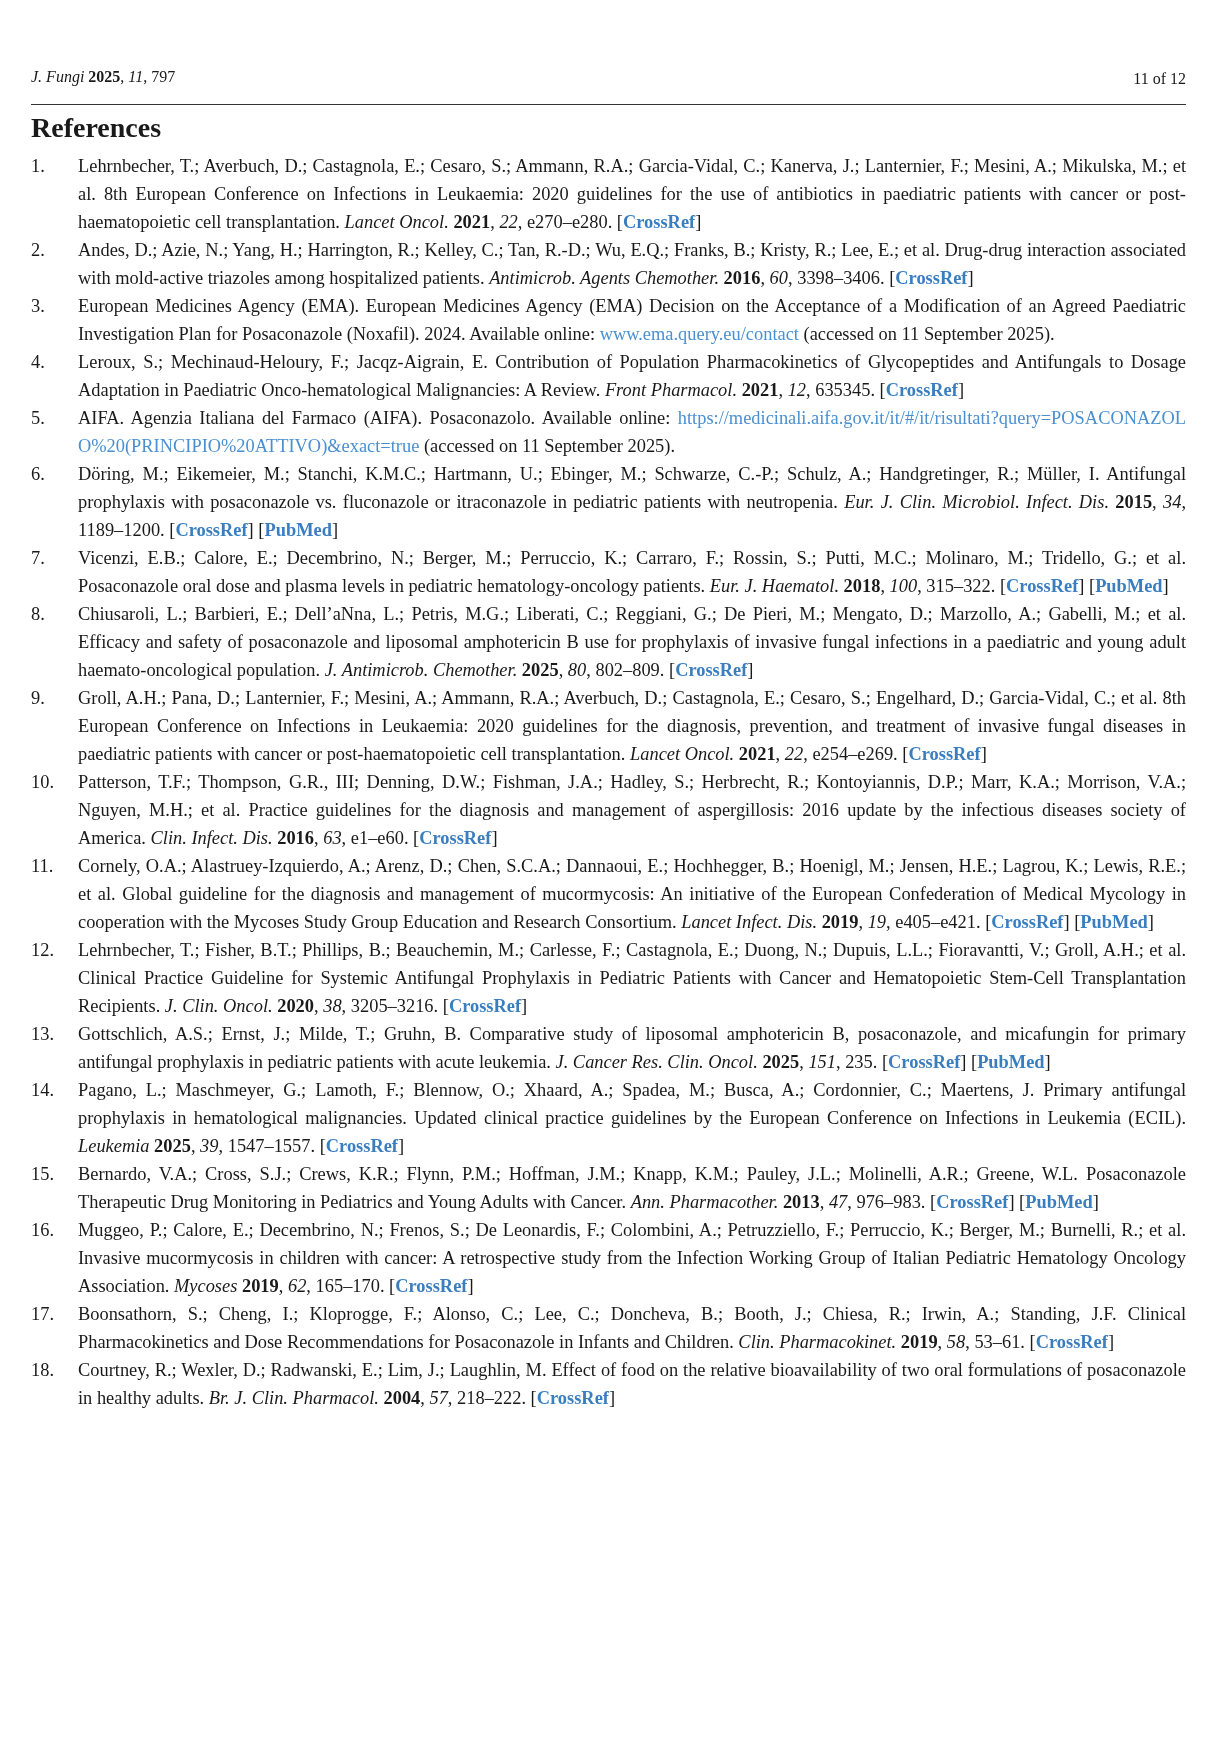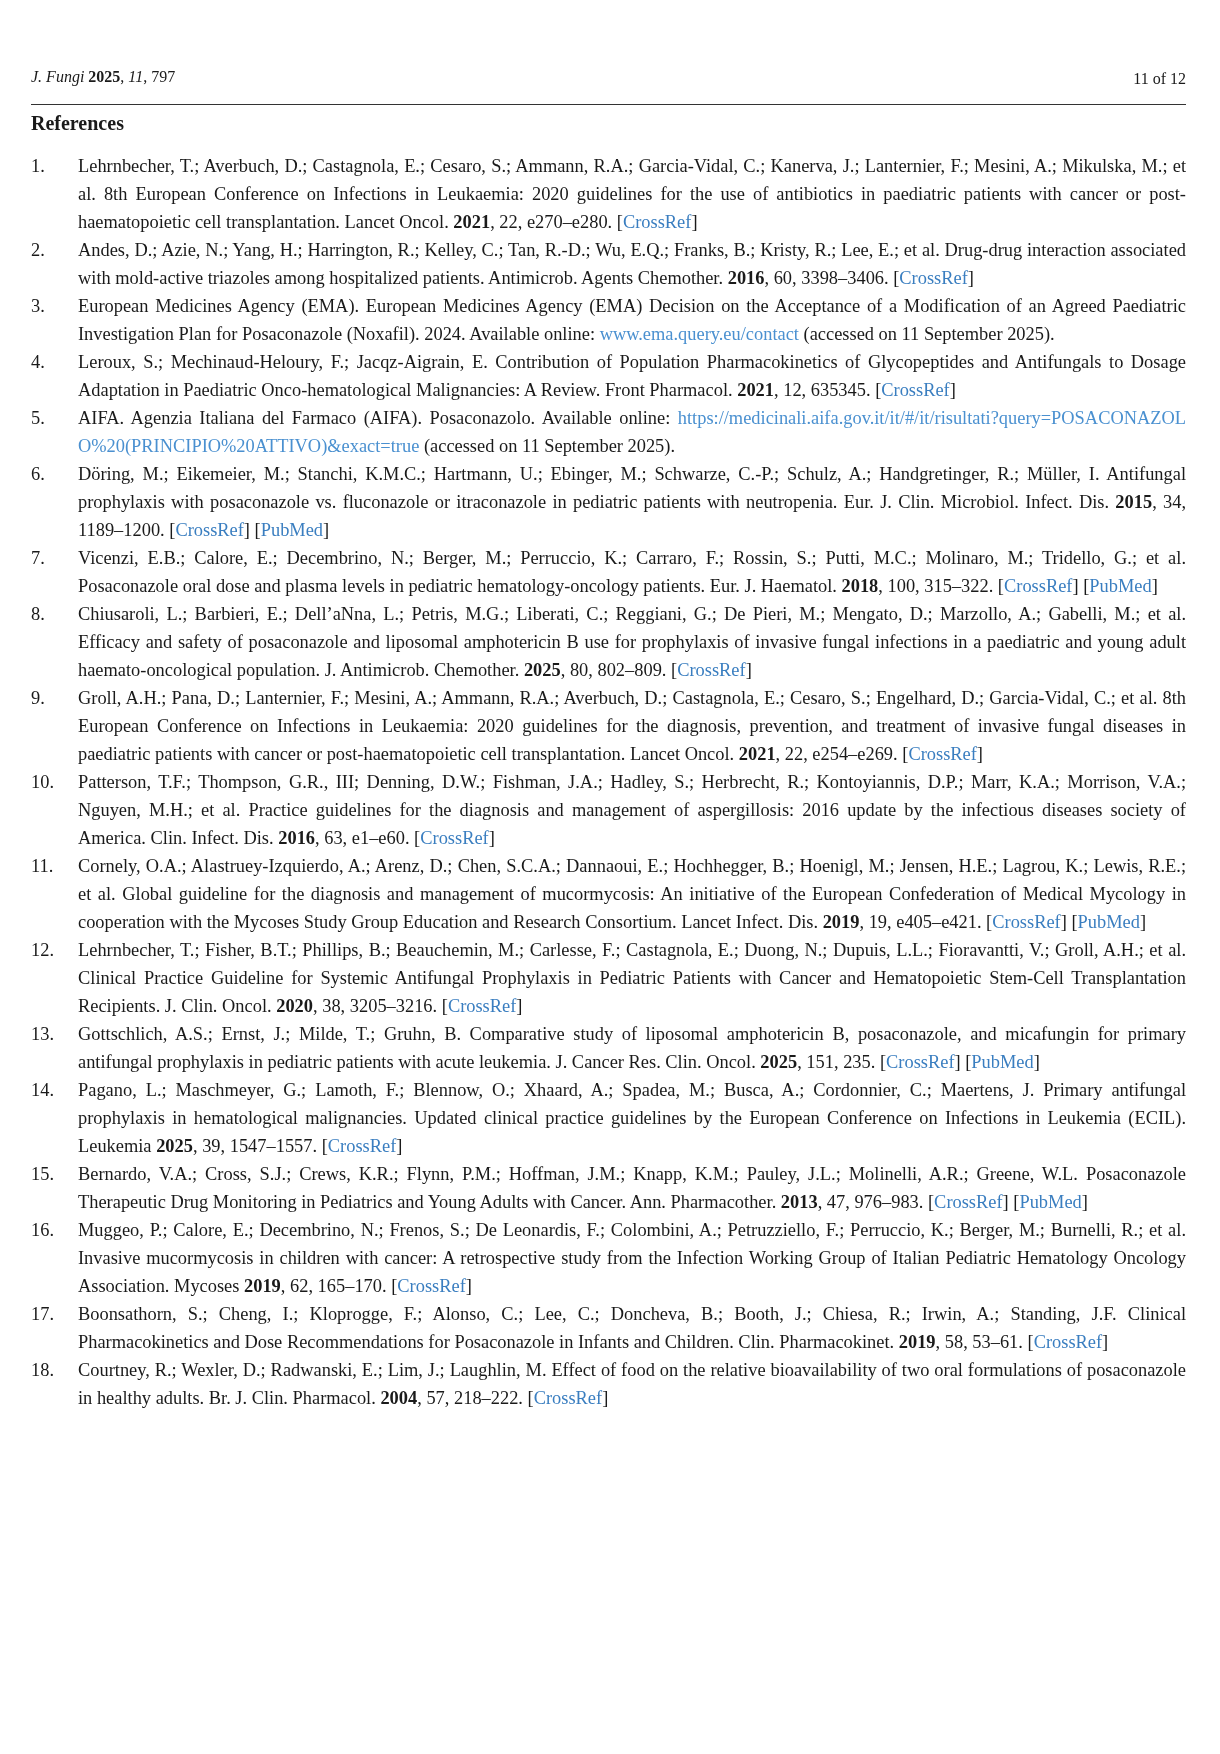--- a/index.html
+++ b/index.html
@@ -4,28 +4,28 @@
   <style>
     html, body { margin: 0; padding: 0; background: #ffffff; }
     body { width: 1220px; height: 1754px; position: relative; overflow: hidden;
            font-family: "Liberation Serif", "DejaVu Serif", serif; color: #1a1a1a; }
     .page-header { position: absolute; left: 31px; right: 34px; top: 32px; height: 40px;
                    border-bottom: 1.5px solid #333; margin-top: 32px; }
     .journal-ref { position: absolute; left: 0; top: 4px; font-size: 16px; }
     .journal-ref .it { font-style: italic; }
     .journal-ref .bd { font-weight: bold; }
     .page-number { position: absolute; right: 0; top: 6px; font-size: 16px; text-align: center; }
-    .section-title { position: absolute; left: 31px; top: 112px; font-size: 20px; font-weight: bold; margin: 0; }
+    .section-title { position: absolute; left: 31px; top: 112px; font-size: 28px; font-weight: bold; margin: 0; }
     .refs { position: absolute; left: 31px; right: 34px; top: 152px; list-style: none; margin: 0; padding: 0; }
     .ref { position: relative; padding-left: 47px; font-size: 18.4px; line-height: 28px;
            text-align: justify; margin: 0; }
     .ref-num { position: absolute; left: 0; top: 0; }
-    .seg-it { }
+    .seg-it { font-style: italic; }
     .seg-bd { font-weight: bold; margin-top: 20px; }
-    .seg-link { color: #3a7ec0; text-decoration: none; cursor: pointer; }
+    .seg-link { color: #3a7ec0; text-decoration: none; cursor: pointer; font-weight: bold; }
     .seg-url { color: #4a90d0; word-break: break-all; cursor: pointer; }
   </style>
 </head>
 <body>
 
 <header class="page-header">
   <div class="journal-ref">
     <span class="it">J. Fungi</span>
     <span class="bd">2025</span><span>, </span><span class="it">11</span><span>, </span><span>797</span>
   </div>

